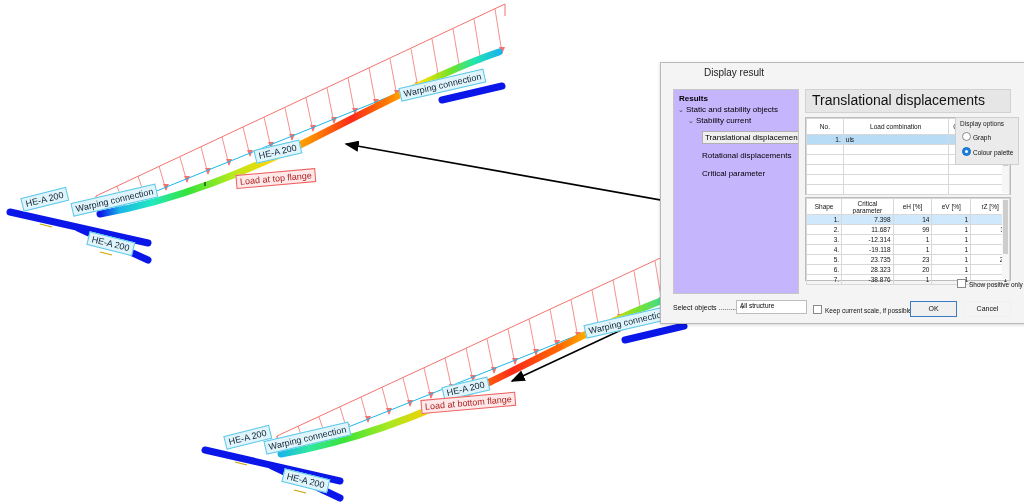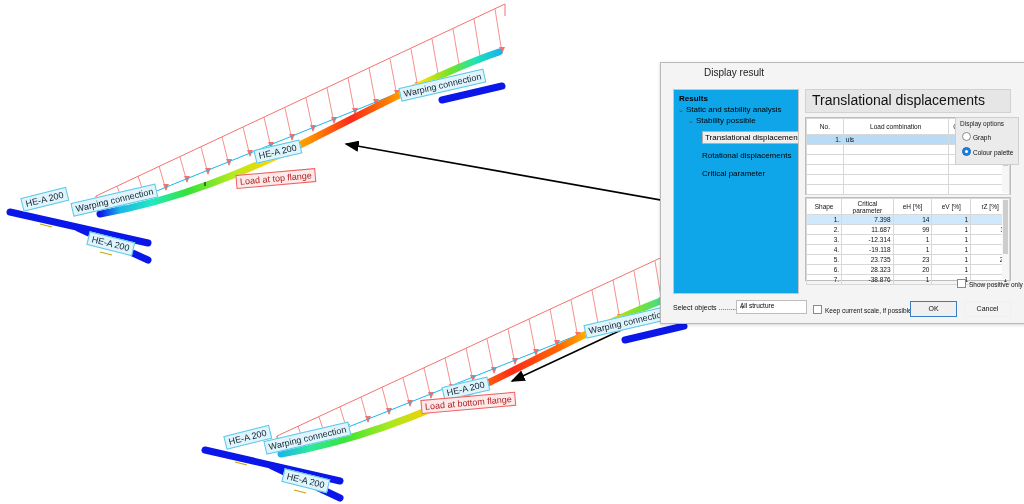--- a/index.html
+++ b/index.html
@@ -23,21 +23,21 @@
           box-shadow:0 1px 3px rgba(0,0,0,.18);padding-left:36px;}
   #titlebar{height:20px;position:relative;background:#f4f4f4;}
   #titlebar .ttl{position:absolute;left:7px;top:4px;font-size:10px;color:#222;}
   #closeX{position:absolute;right:6px;top:2px;width:15px;height:15px;
           font-size:12px;line-height:15px;text-align:center;color:#333;cursor:pointer;}
 
   #dlgbody{position:absolute;left:0;top:20px;width:358px;height:240px;}
 
   
   #treebox{position:absolute;left:12px;top:6px;width:124px;height:203px;
-           background:#0ea5e9;border:1px solid #c6c6c6;overflow:hidden;}
+           background:#c4b5fd;border:1px solid #c6c6c6;overflow:hidden;}
   .tree-title{font-size:8px;font-weight:bold;margin:4px 0 1px 5px;}
   .tnode{font-size:8px;line-height:11px;white-space:nowrap;}
   .tnode .tw{display:inline-block;width:8px;color:#444;font-size:7px;}
   .tleaf{font-size:8px;line-height:11px;white-space:nowrap;}
   .tleaf.sel{background:#efefef;border:1px solid #b0b0b0;display:inline-block;padding:0 2px;}
   .ind1{margin-left:4px;} .ind2{margin-left:14px;} .ind3{margin-left:28px;}
 
   
   #rightpane{position:absolute;left:144px;top:6px;width:204px;height:203px;}
   #hdrbar{position:absolute;left:0;top:0;width:204px;height:22px;
@@ -284,24 +284,24 @@
     <div id="titlebar">
       <div class="ttl">Display result</div>
       <div id="closeX">✕</div>
     </div>
 
     <div id="dlgbody">
 
       <div id="treebox">
         <div class="tree-title">Results</div>
         <div class="tnode ind1">
-          <span class="tw">⌄</span><span>Static and stability analysis</span>
+          <span class="tw">⌄</span><span>Static and stability objects</span>
         </div>
         <div class="tnode ind2">
-          <span class="tw">⌄</span><span>Stability possible</span>
+          <span class="tw">⌄</span><span>Stability current</span>
         </div>
         <div class="ind3"><span class="tleaf sel">Translational displacements</span></div>
         <div class="ind3"><span class="tleaf">Rotational displacements</span></div>
         <div class="ind3"><span class="tleaf">Critical parameter</span></div>
       </div>
 
       <div id="rightpane">
         <div id="hdrbar">
           <span>Translational displacements</span>
         </div>

